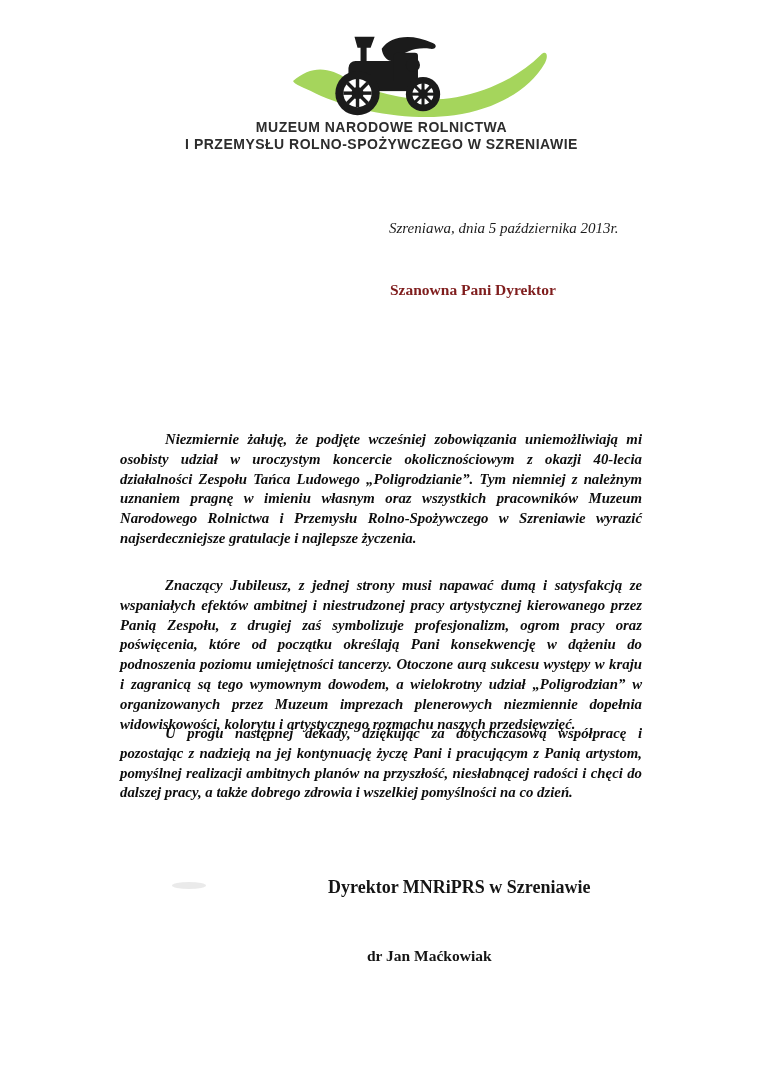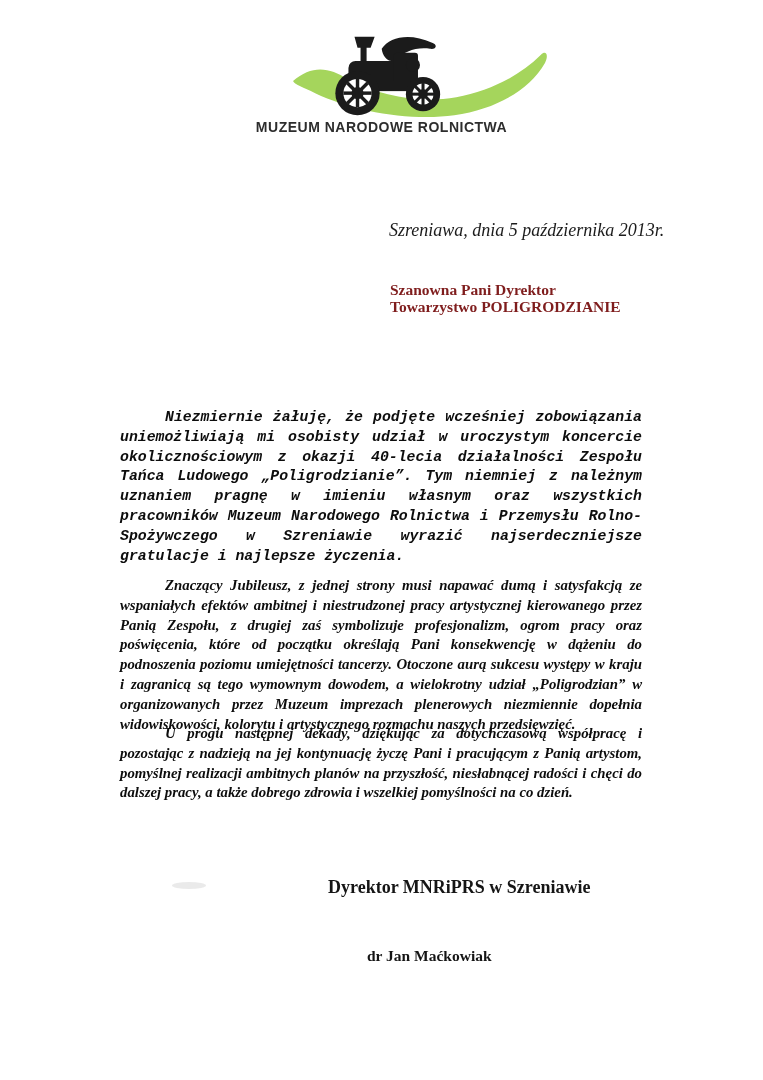--- a/index.html
+++ b/index.html
@@ -33,21 +33,21 @@
     font-size: 14px;
     letter-spacing: 0.5px;
     line-height: 17px;
     color: #2d2d2d;
   }
   .dateline {
     position: absolute;
     left: 389px;
     top: 220px;
     font-style: italic;
-    font-size: 18px;
+    font-size: 15px;
     color: #1c1c1c;
     white-space: nowrap;
   }
   .addressee {
     position: absolute;
     left: 390px;
     top: 281px;
     font-weight: bold;
     font-size: 15.5px;
     line-height: 17px;
@@ -60,21 +60,21 @@
     width: 522px;
     margin: 0;
     text-align: justify;
     font-weight: bold;
     font-style: italic;
     font-size: 14.8px;
     line-height: 19.8px;
     text-indent: 45px;
     color: #0d0d0d;
   }
-  .p1 { top: 408px; font-family: Liberation Mono, monospace; }
+  .p1 { top: 430px; }
   .p2 { top: 576px; }
   .p3 { top: 724px; }
   .sig-title {
     position: absolute;
     left: 328px;
     top: 877px;
     font-weight: bold;
     font-size: 18px;
     white-space: nowrap;
     color: #151515;
@@ -145,27 +145,27 @@
           <line x1="123" y1="51" x2="139" y2="67"></line>
           <line x1="139" y1="51" x2="123" y2="67"></line>
         </g>
         <circle cx="131" cy="59" r="4.8" fill="#1b1b1b"></circle>
       </g>
     </svg>
   </div>
 
   <div class="letterhead">
     <div>MUZEUM NARODOWE ROLNICTWA</div>
+    <div>I PRZEMYSŁU ROLNO-SPOŻYWCZEGO W SZRENIAWIE</div>
   </div>
 
   <div class="dateline">Szreniawa, dnia 5 października 2013r.</div>
 
   <div class="addressee">
     <div>Szanowna Pani Dyrektor</div>
-    <div>Towarzystwo POLIGRODZIANIE</div>
   </div>
 
   <p class="body-par p1">Niezmiernie żałuję, że podjęte wcześniej zobowiązania uniemożliwiają mi osobisty udział w uroczystym koncercie okolicznościowym z okazji 40-lecia działalności Zespołu Tańca Ludowego „Poligrodzianie”. Tym niemniej z należnym uznaniem pragnę w imieniu własnym oraz wszystkich pracowników Muzeum Narodowego Rolnictwa i Przemysłu Rolno-Spożywczego w Szreniawie wyrazić najserdeczniejsze gratulacje i najlepsze życzenia.</p>
   <p class="body-par p2">Znaczący Jubileusz, z jednej strony musi napawać dumą i satysfakcją ze wspaniałych efektów ambitnej i niestrudzonej pracy artystycznej kierowanego przez Panią Zespołu, z drugiej zaś symbolizuje profesjonalizm, ogrom pracy oraz poświęcenia, które od początku określają Pani konsekwencję w dążeniu do podnoszenia poziomu umiejętności tancerzy. Otoczone aurą sukcesu występy w kraju i zagranicą są tego wymownym dowodem, a wielokrotny udział „Poligrodzian” w organizowanych przez Muzeum imprezach plenerowych niezmiennie dopełnia widowiskowości, kolorytu i artystycznego rozmachu naszych przedsięwzięć.</p>
   <p class="body-par p3">U progu następnej dekady, dziękując za dotychczasową współpracę i pozostając z nadzieją na jej kontynuację życzę Pani i pracującym z Panią artystom, pomyślnej realizacji ambitnych planów na przyszłość, niesłabnącej radości i chęci do dalszej pracy, a także dobrego zdrowia i wszelkiej pomyślności na co dzień.</p>
 
   <div class="smudge"></div>
 
   <div class="sig-title">Dyrektor MNRiPRS w Szreniawie</div>
   <div class="sig-name">dr Jan Maćkowiak</div>

